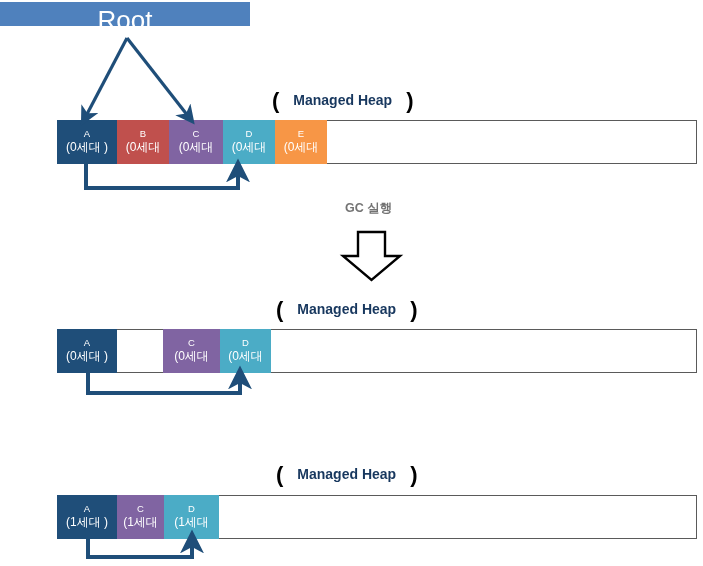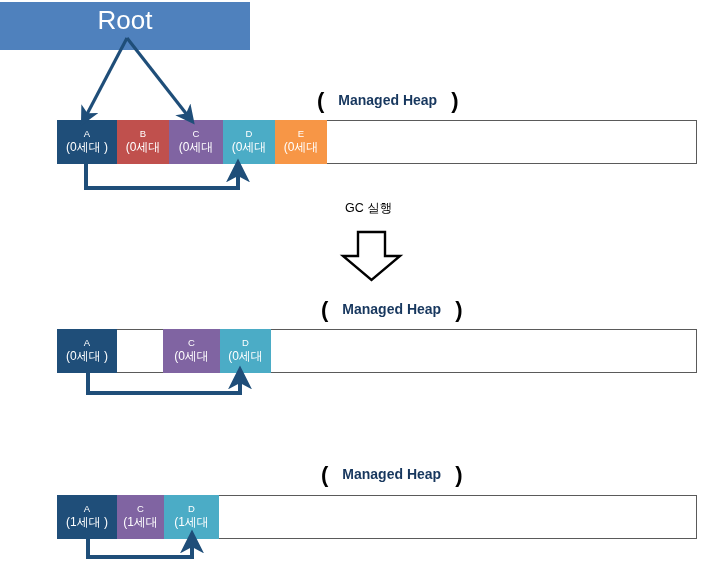--- a/index.html
+++ b/index.html
@@ -17,21 +17,21 @@
     background: #ffffff;
     overflow: hidden;
   }
 
   
   .root-bar {
     position: absolute;
     left: 0;
     top: 2px;
     width: 250px;
-    height: 48px;
+    height: 24px;
     background: #4F81BD;
     color: #ffffff;
     font-size: 26px;
     line-height: 36px;
     text-align: center;
     letter-spacing: 0px;
   }
 
   
   .heap-outline {
@@ -62,37 +62,36 @@
     font-size: 12px;
   }
 
   
   .heap-caption {
     position: absolute;
     color: #17375E;
     font-weight: bold;
     font-size: 14px;
     white-space: nowrap;
-    margin-left: 45px;
   }
   .heap-caption .paren {
     font-size: 22px;
     font-weight: bold;
     vertical-align: -3px;
     color: #000000;
   }
   .heap-caption .cap-text {
     padding: 0 14px;
   }
 
   
   .gc-label {
     position: absolute;
-    color: #000000;
-    font-weight: normal;
+    color: #737373;
+    font-weight: bold;
     font-size: 12.5px;
     white-space: nowrap;
   }
 
   
   svg.overlay {
     position: absolute;
     left: 0;
     top: 0;
     width: 703px;

